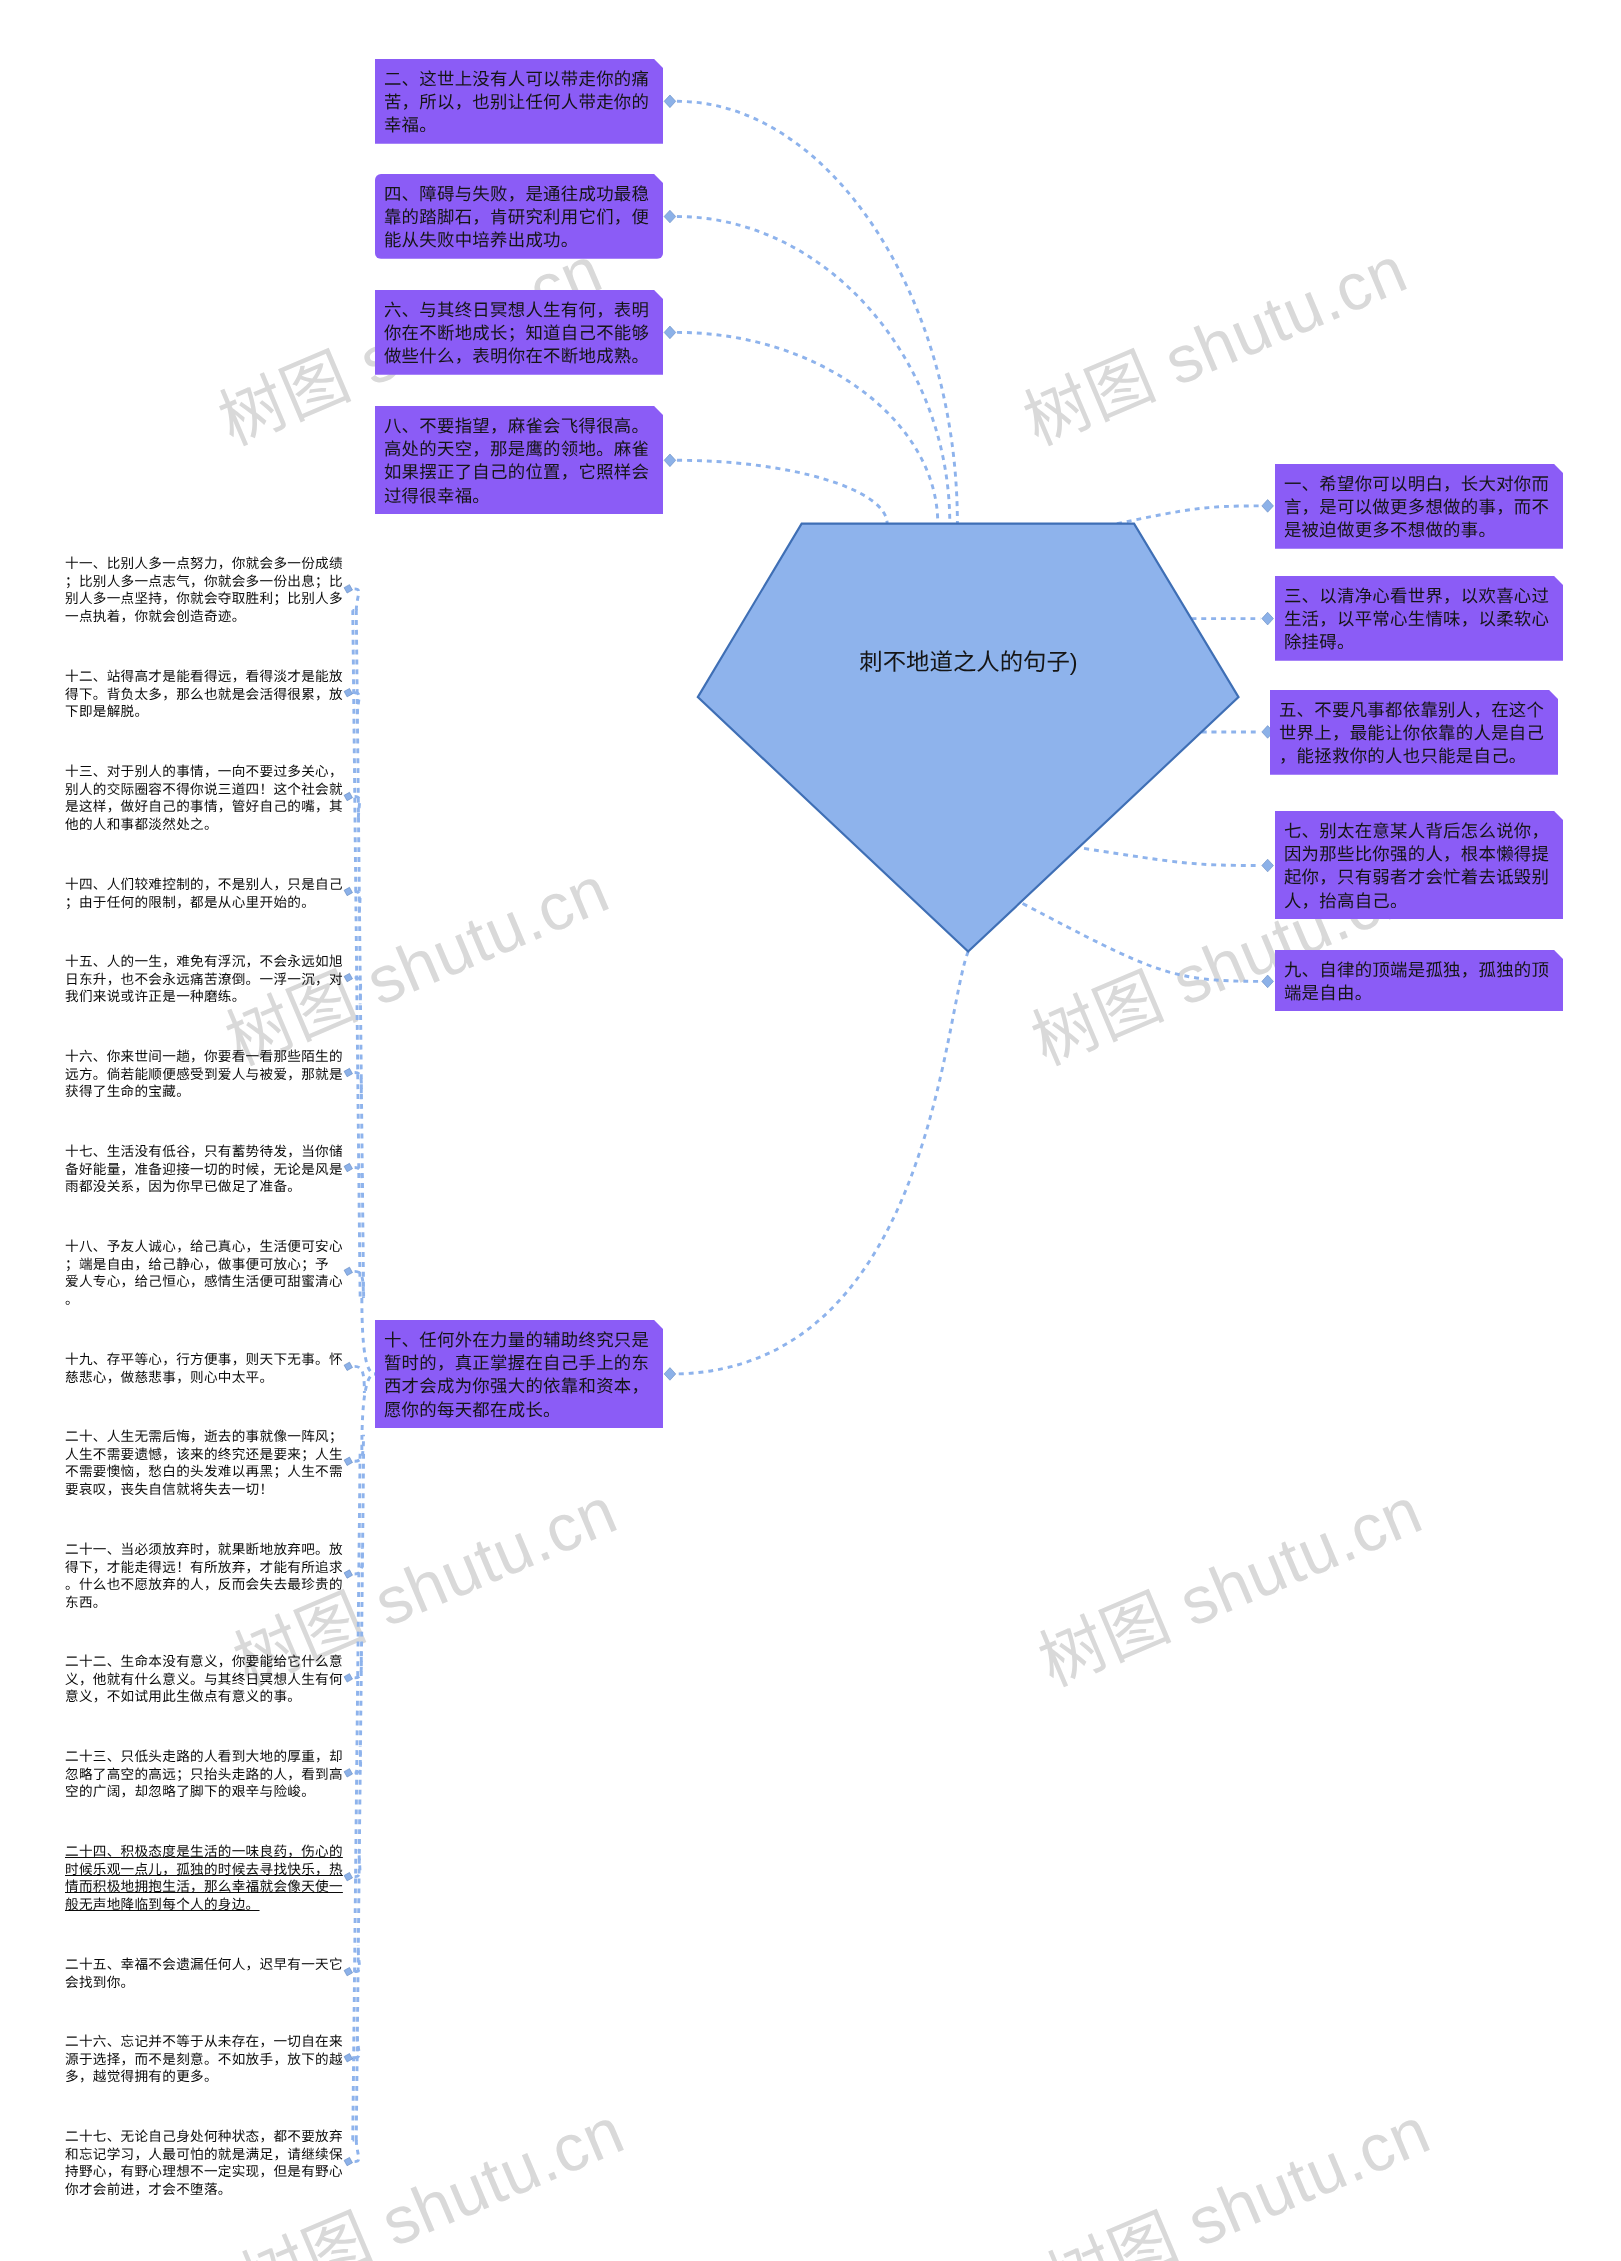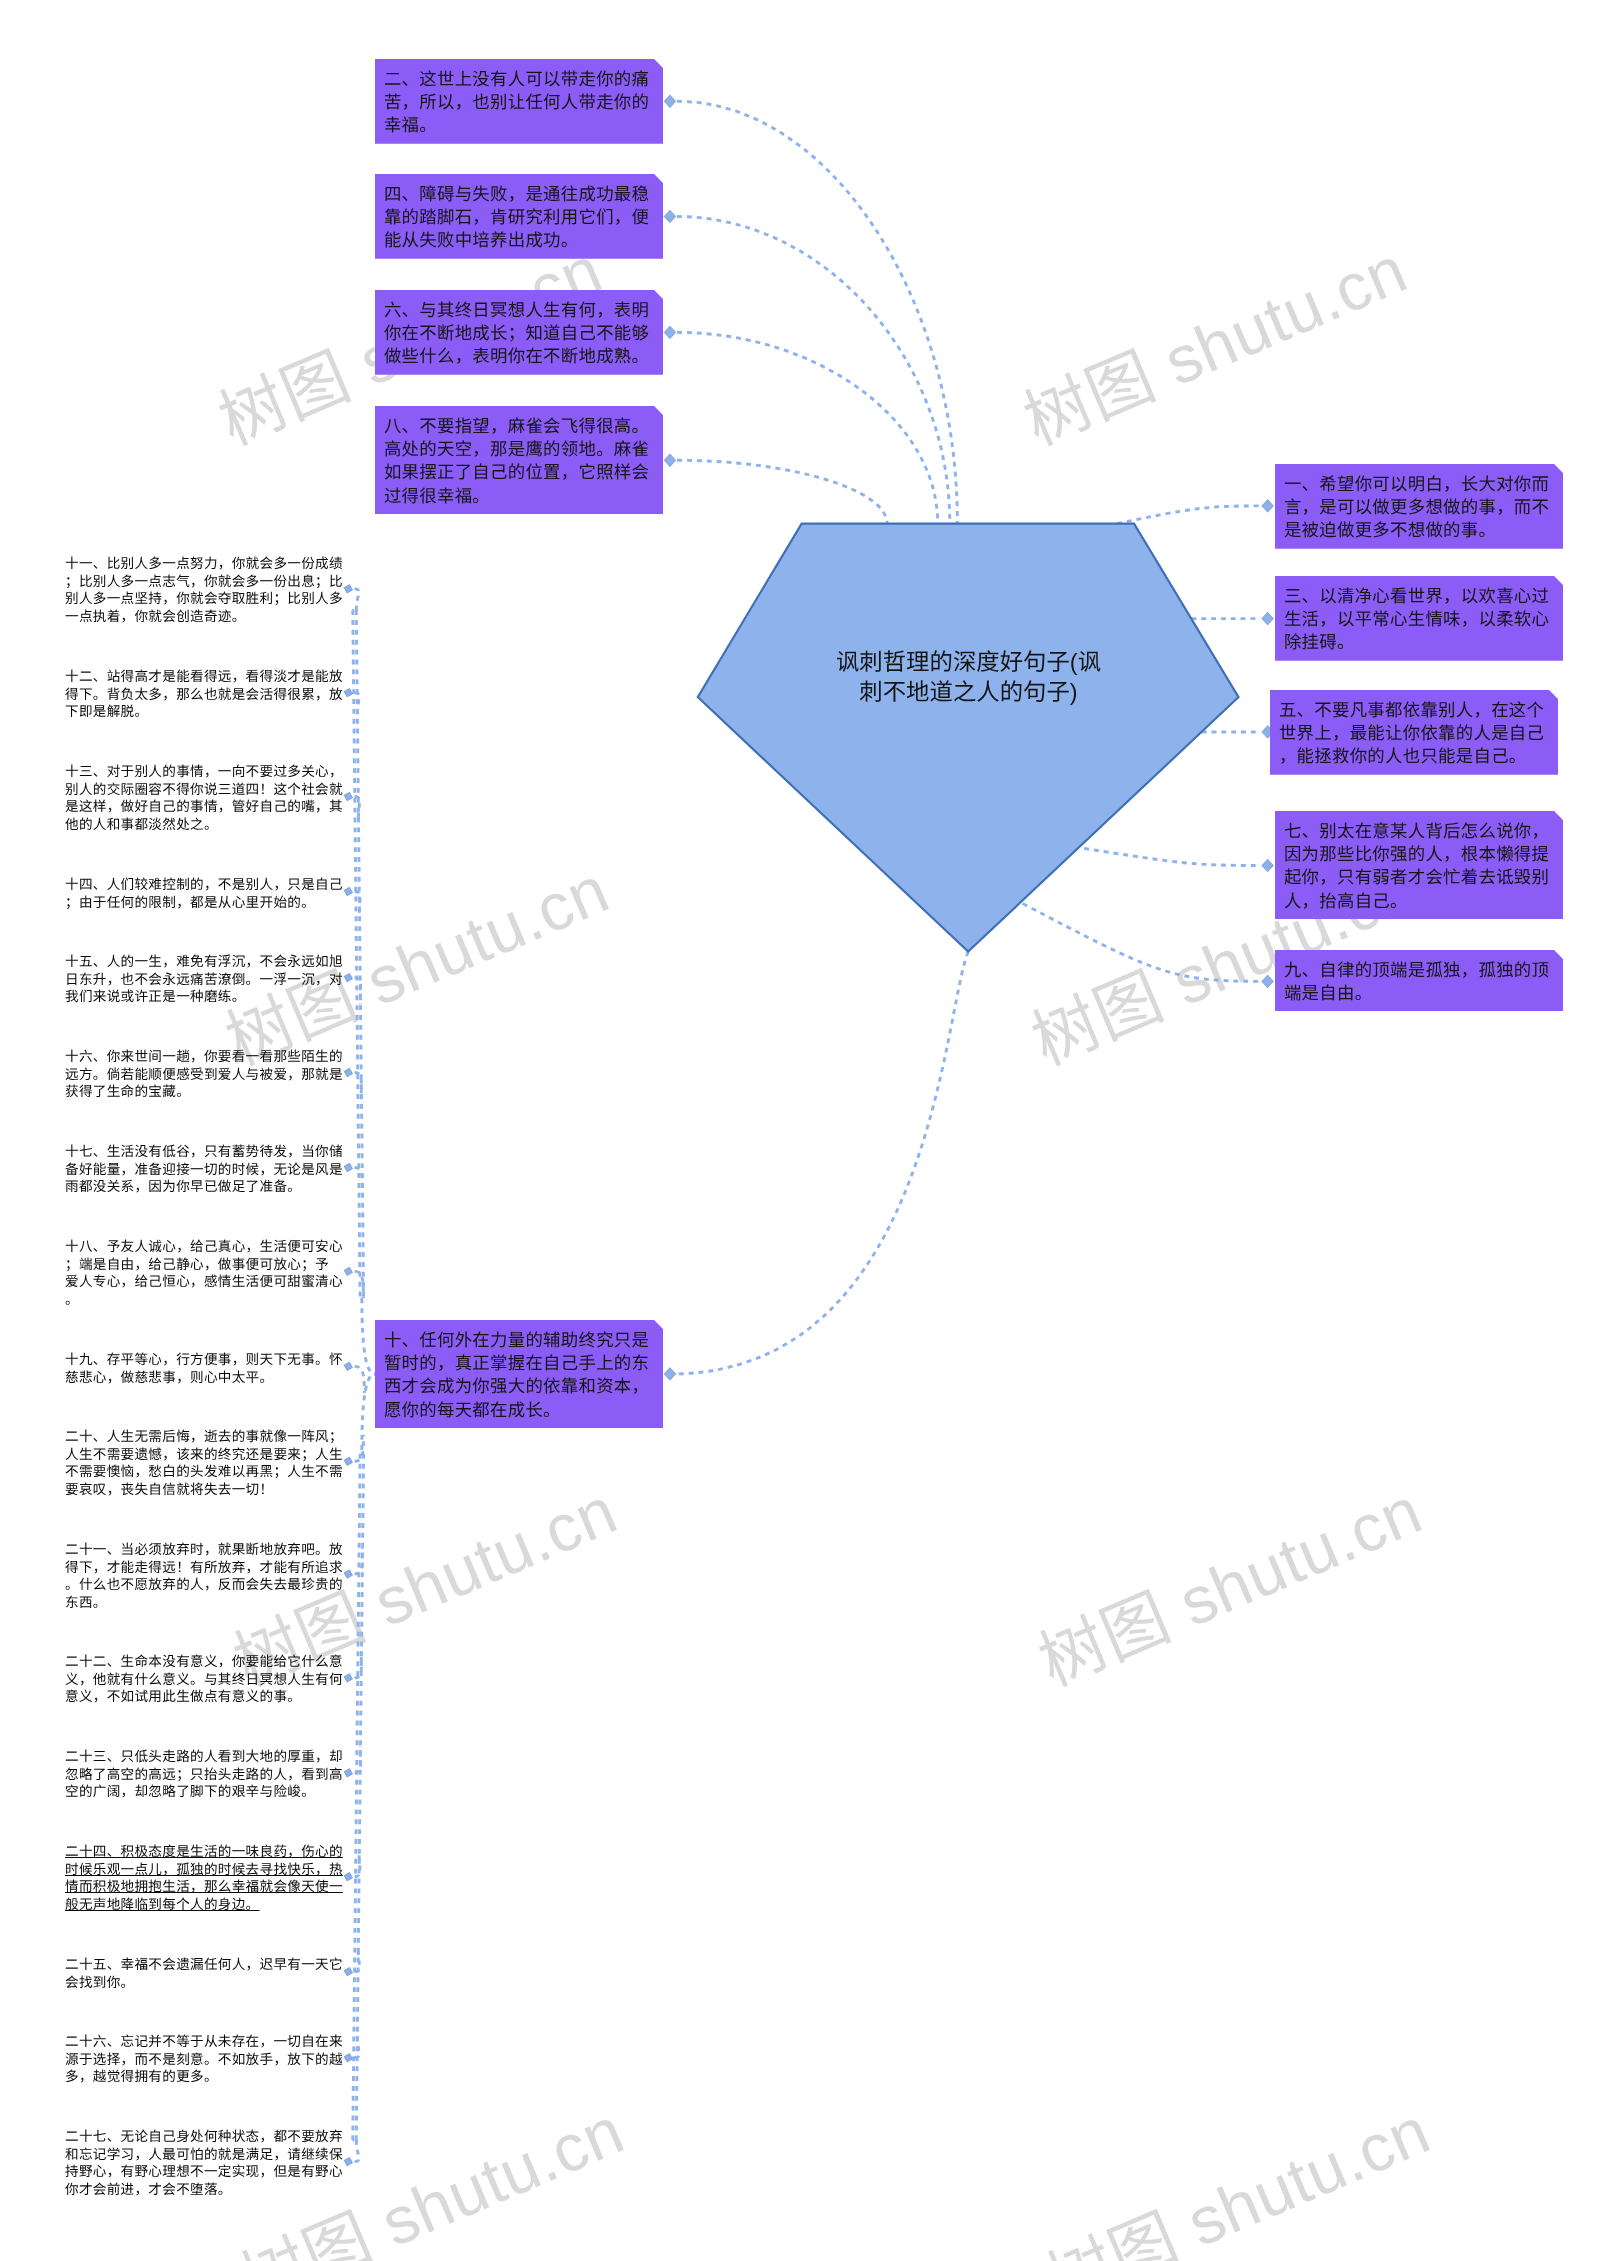--- a/index.html
+++ b/index.html
@@ -103,21 +103,21 @@
         <polygon points="550,3243.1 556.9,3250 550,3256.9 543.1,3250" fill="#8cb1e8" stroke="#6186c0" stroke-width="0.9" transform="rotate(16 550 3250)"></polygon>
         <polygon points="550,3407.1 556.9,3414 550,3420.9 543.1,3414" fill="#8cb1e8" stroke="#6186c0" stroke-width="0.9" transform="rotate(16 550 3414)"></polygon>
       </g>
     </svg>
   <div id="nodes">
       <div class="ynode" style="left: 375px; top: 59px;">
         <span class="tl">二、这世上没有人可以带走你的痛</span>
         <span class="tl">苦，所以，也别让任何人带走你的</span>
         <span class="tl">幸福。</span>
       </div>
-      <div class="ynode" style="left: 375px; top: 174px;">
+      <div class="ynode" style="left: 375px; top: 174px; border-radius: 6px;">
         <span class="tl">四、障碍与失败，是通往成功最稳</span>
         <span class="tl">靠的踏脚石，肯研究利用它们，便</span>
         <span class="tl">能从失败中培养出成功。</span>
       </div>
       <div class="ynode" style="left: 375px; top: 290px;">
         <span class="tl">六、与其终日冥想人生有何，表明</span>
         <span class="tl">你在不断地成长；知道自己不能够</span>
         <span class="tl">做些什么，表明你在不断地成熟。</span>
       </div>
       <div class="ynode" style="left: 375px; top: 406px;">
@@ -240,18 +240,17 @@
         <span class="tl">源于选择，而不是刻意。不如放手，放下的越</span>
         <span class="tl">多，越觉得拥有的更多。</span>
       </div>
       <div class="leaf" style="top: 2128px;">
         <span class="tl">二十七、无论自己身处何种状态，都不要放弃</span>
         <span class="tl">和忘记学习，人最可怕的就是满足，请继续保</span>
         <span class="tl">持野心，有野心理想不一定实现，但是有野心</span>
         <span class="tl">你才会前进，才会不堕落。</span>
       </div>
       <div class="rootbox" style="left: 525px; top: 647px; width: 887px;">
-        <div>讽刺哲理的深度好句子(讽</div>
         <div>刺不地道之人的句子)</div>
       </div>
     </div>
 </div>
 
 
 </body></html>

